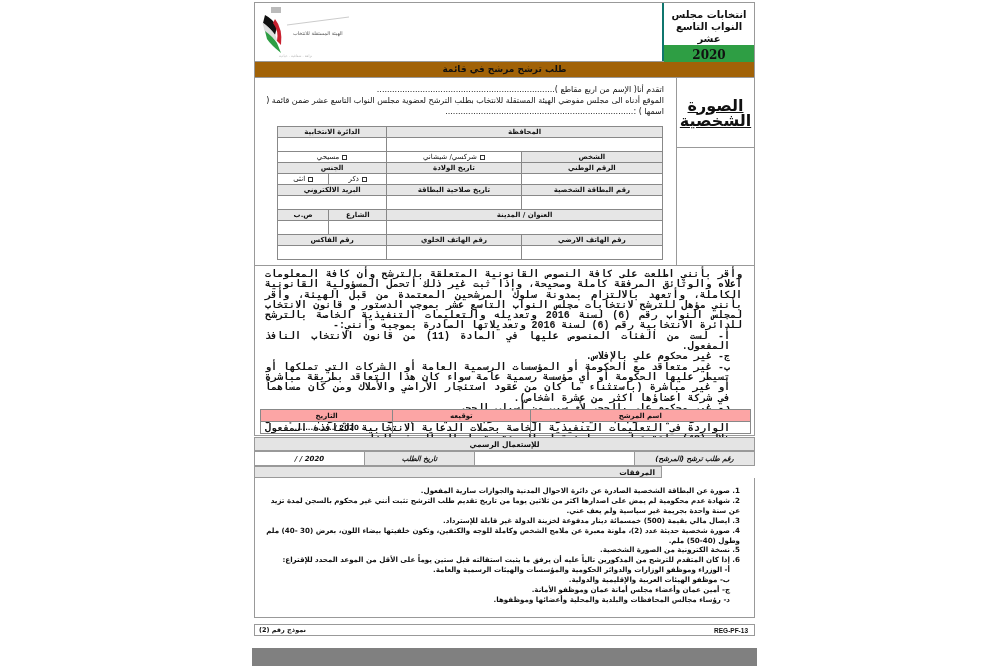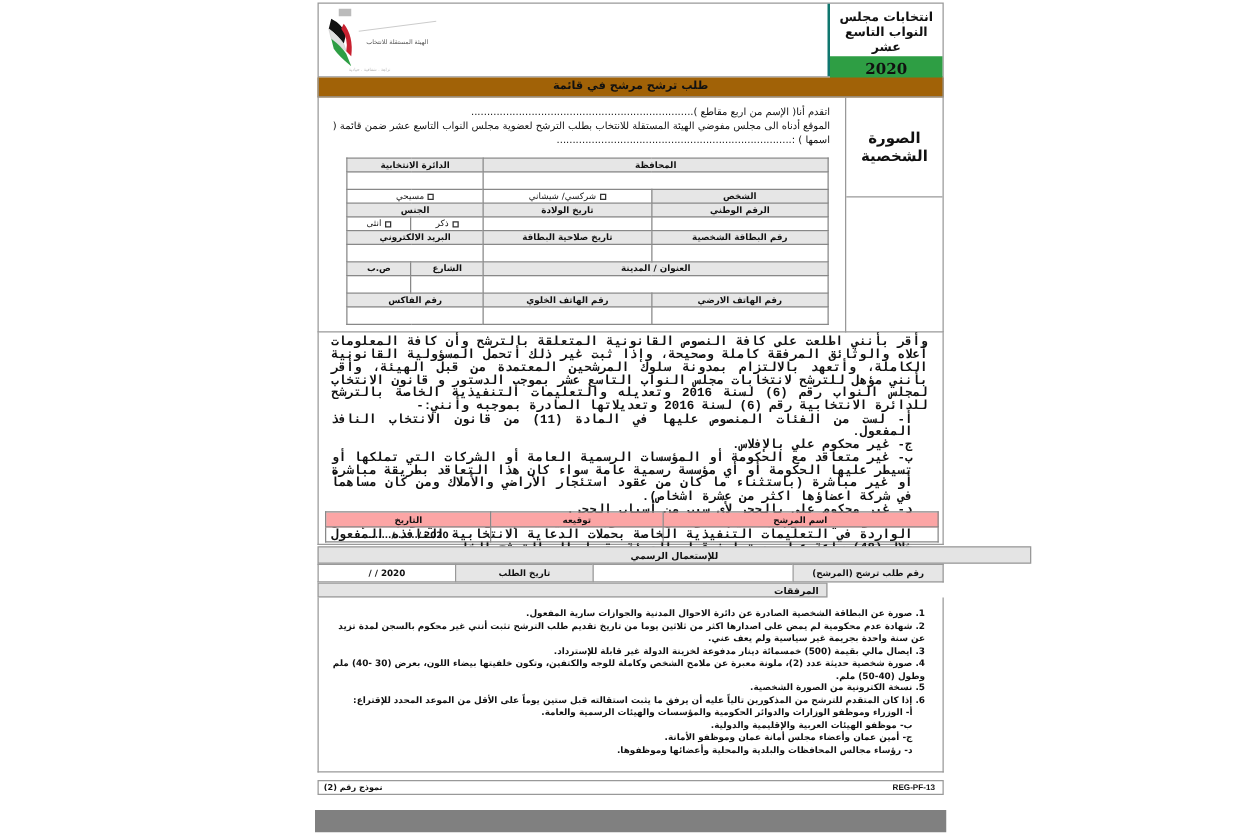--- a/index.html
+++ b/index.html
@@ -15,41 +15,41 @@
     .hdr-year { height: 20px; background: #2e9e44; color: #111; font-family: "DejaVu Serif", serif; font-weight: bold; font-size: 12px; text-align: center; line-height: 20px; }
     .hdr-mid { flex: 1; }
     .logo { width: 105px; position: relative; }
     .logo svg { position: absolute; left: 4px; top: 2px; }
 
     .titlebar { position: absolute; left: 2px; top: 62px; width: 501px; height: 16px; background: #a16207; border: 1px solid #999; border-top: none; font-size: 9px; font-weight: bold; text-align: center; line-height: 15px; direction: rtl; }
 
     
     .pblock { position: absolute; left: 2px; top: 78px; width: 501px; height: 188px; border: 1px solid #999; border-top: none; }
     .photo { position: absolute; right: 0; top: 0; width: 78px; height: 188px; border-left: 1px solid #999; }
-    .photo-top { height: 80px; border-bottom: 1px solid #999; display: flex; align-items: center; justify-content: center; font-size: 12px; font-weight: bold; text-align: center; line-height: 15px; direction: rtl; }
+    .photo-top { height: 70px; border-bottom: 1px solid #999; display: flex; align-items: center; justify-content: center; font-size: 16px; font-weight: bold; text-align: center; line-height: 15px; direction: rtl; text-decoration: underline; }
     .intro { position: absolute; right: 90px; top: 6px; width: 404px; font-size: 8px; line-height: 11px; direction: rtl; text-align: right; }
 
     table.grid { position: absolute; left: 22px; top: 48px; width: 386px; border-collapse: collapse; font-size: 7px; direction: rtl; }
     table.grid td { border: 1px solid #888; height: 11px; text-align: center; padding: 0 4px; }
     table.grid td.h { background: #e6e6e6; font-weight: bold; }
     table.grid td.v { height: 14px; }
     .chk { display: inline-block; width: 5px; height: 5px; border: 1px solid #333; vertical-align: middle; margin-left: 3px; }
 
     
     .decl { position: absolute; left: 2px; top: 266px; width: 501px; height: 170px; border: 1px solid #999; border-top: none; }
     .decl-text { padding: 4px 12px 0 10px; font-size: 10px; line-height: 10.3px; font-weight: bold; direction: rtl; text-align: justify; font-family: Liberation Mono, monospace; }
     .decl-text .item { padding-right: 12px; }
     table.sign { position: absolute; left: 5px; top: 143px; width: 491px; border-collapse: collapse; font-size: 7px; direction: rtl; }
     table.sign td { border: 1px solid #888; height: 12px; text-align: center; font-weight: bold; }
     table.sign td.h { background: #fca5a5; }
 
     
-    .offbar { position: absolute; left: 2px; top: 437px; width: 571px; height: 14px; background: #e4e4e4; border: 1px solid #999; font-size: 7.5px; font-weight: bold; text-align: center; line-height: 13px; direction: rtl; }
+    .offbar { position: absolute; left: 2px; top: 437px; width: 501px; height: 14px; background: #e4e4e4; border: 1px solid #999; font-size: 7.5px; font-weight: bold; text-align: center; line-height: 13px; direction: rtl; }
     table.off { position: absolute; left: 2px; top: 451px; width: 501px; border-collapse: collapse; font-size: 7px; direction: rtl; }
-    table.off td { border: 1px solid #999; height: 14px; text-align: center; font-weight: bold; }
+    table.off td { border: 1px solid #999; height: 14px; text-align: center; font-weight: bold; font-style: italic; }
     table.off td.h { background: #e6e6e6; }
 
     .attbar { position: absolute; left: 2px; top: 466px; width: 408px; height: 12px; background: #e4e4e4; border: 1px solid #999; font-size: 7.5px; font-weight: bold; text-align: right; padding-right: 6px; line-height: 11px; direction: rtl; }
     .att { position: absolute; left: 2px; top: 478px; width: 501px; height: 140px; border: 1px solid #999; border-top: none; padding: 8px 14px 0 10px; font-size: 7.1px; line-height: 9.9px; font-weight: bold; direction: rtl; text-align: right; }
     .att .sub { padding-right: 10px; }
 
     .foot { position: absolute; left: 2px; top: 624px; width: 501px; height: 12px; border: 1px solid #999; font-size: 6.5px; font-weight: bold; line-height: 11px; }
     .foot .l { position: absolute; left: 4px; direction: rtl; }
     .foot .r { position: absolute; right: 6px; font-family: "Liberation Sans", sans-serif; }
   </style>

